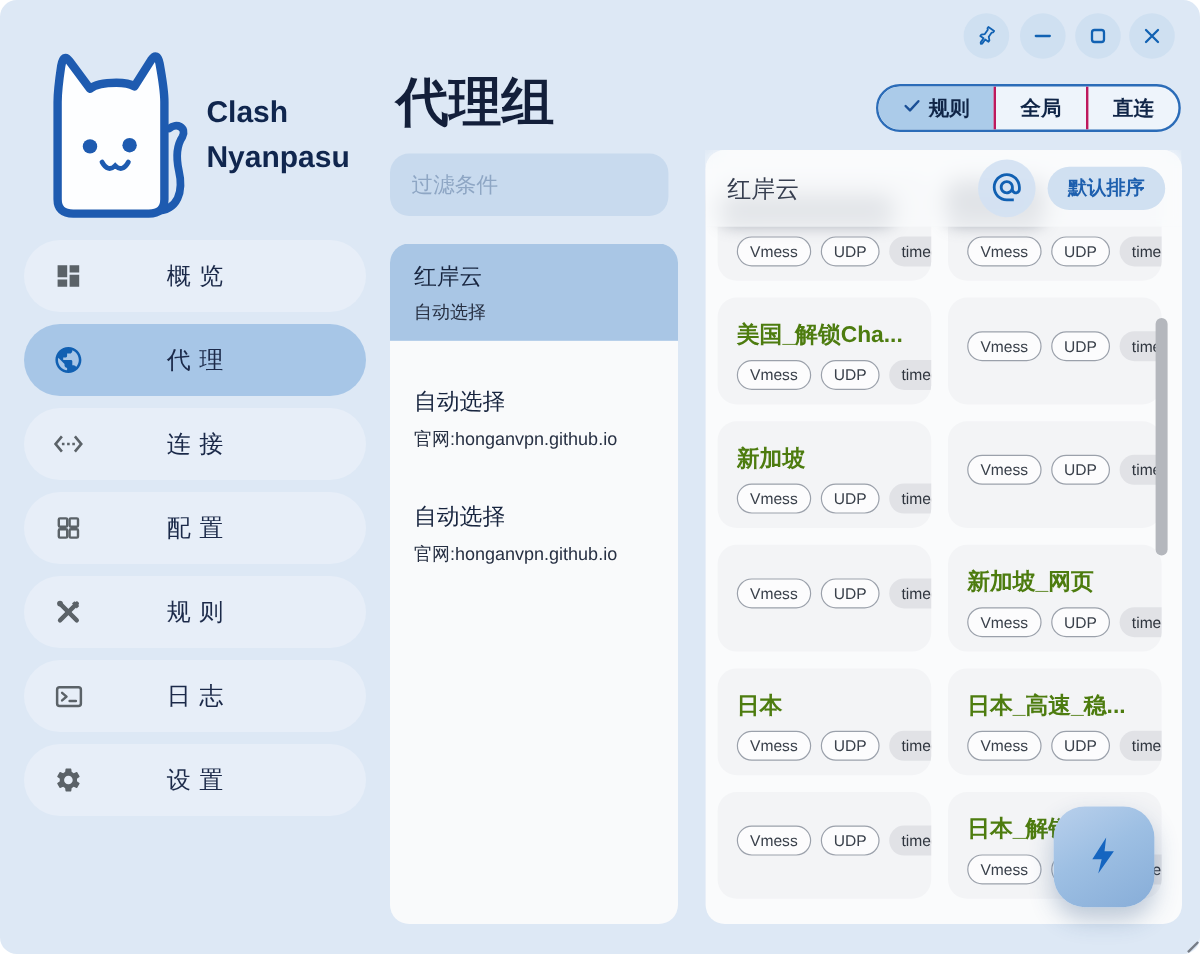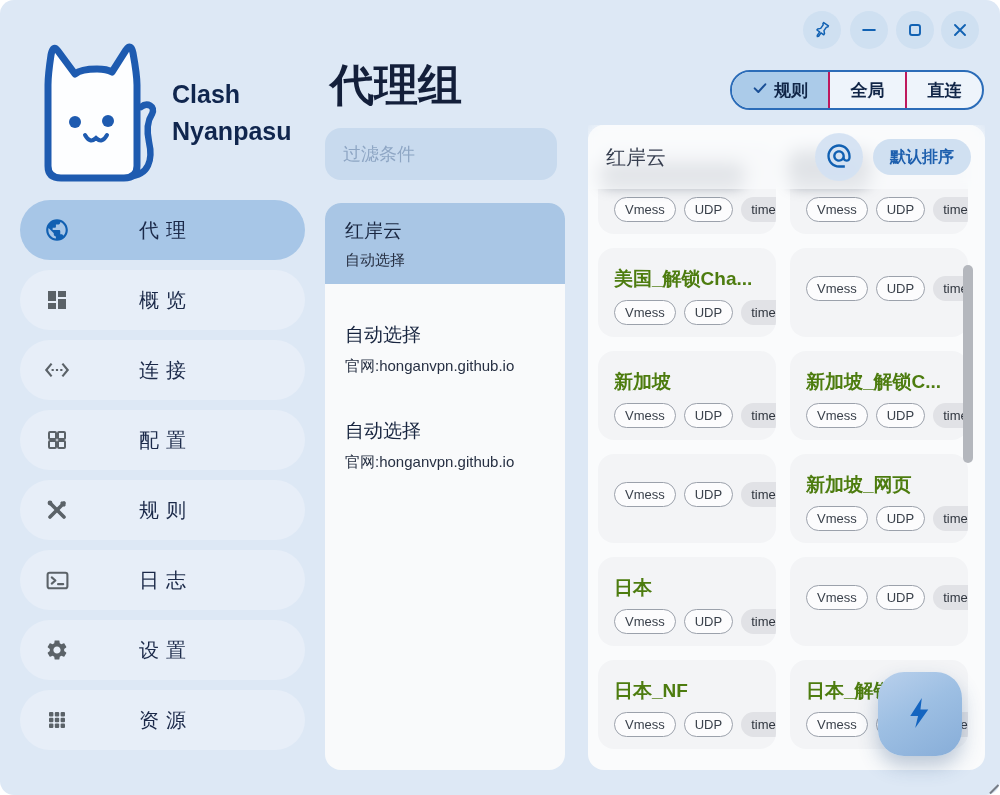--- a/index.html
+++ b/index.html
@@ -104,35 +104,35 @@
       <circle cx="83" cy="96" r="6" fill="#1e5bb0"></circle>
       <path d="M60,110 q5,9 11,3 q6,6 11,-3" fill="none" stroke="#1e5bb0" stroke-width="4" stroke-linecap="round"></path>
     </svg>
   </div>
   <div class="app-title">
     <div>Clash</div>
     <div>Nyanpasu</div>
   </div>
 
   <nav class="nav">
+    <div class="nav-item">
+      <span class="nav-icon">
+        <svg width="24" height="24" viewBox="0 0 24 24">
+            <path d="M3 13h8V3H3v10zm0 8h8v-6H3v6zm10 0h8V11h-8v10zm0-18v6h8V3h-8z" fill="#5b6268"></path>
+          </svg>
+      </span>
+      <span class="nav-label">概览</span>
+    </div>
     <div class="nav-item selected">
       <span class="nav-icon">
         <svg width="26" height="26" viewBox="0 0 24 24">
             <path d="M12 2C6.48 2 2 6.48 2 12s4.48 10 10 10 10-4.48 10-10S17.52 2 12 2zm-1 17.93c-3.95-.49-7-3.85-7-7.93 0-.62.08-1.21.21-1.79L9 15v1c0 1.1.9 2 2 2v1.93zm6.9-2.54c-.26-.81-1-1.39-1.9-1.39h-1v-3c0-.55-.45-1-1-1H8v-2h2c.55 0 1-.45 1-1V7h2c1.1 0 2-.9 2-2v-.41c2.93 1.19 5 4.06 5 7.41 0 2.08-.8 3.97-2.1 5.39z" fill="#1160b2"></path>
           </svg>
       </span>
       <span class="nav-label">代理</span>
-    </div>
-    <div class="nav-item">
-      <span class="nav-icon">
-        <svg width="24" height="24" viewBox="0 0 24 24">
-            <path d="M3 13h8V3H3v10zm0 8h8v-6H3v6zm10 0h8V11h-8v10zm0-18v6h8V3h-8z" fill="#5b6268"></path>
-          </svg>
-      </span>
-      <span class="nav-label">概览</span>
     </div>
     <div class="nav-item">
       <span class="nav-icon">
         <svg width="26" height="26" viewBox="0 0 24 24">
             <path d="M7.77 6.76 6.23 5.48.82 12l5.41 6.52 1.54-1.28L3.42 12l4.35-5.24zM7 13h2v-2H7v2zm10-2h-2v2h2v-2zm-6 2h2v-2h-2v2zm6.77-7.52-1.54 1.28L20.58 12l-4.35 5.24 1.54 1.28L23.18 12l-5.41-6.52z" fill="#5b6268"></path>
           </svg>
       </span>
       <span class="nav-label">连接</span>
     </div>
     <div class="nav-item">
@@ -172,38 +172,20 @@
       <span class="nav-label">日志</span>
     </div>
     <div class="nav-item">
       <span class="nav-icon">
         <svg width="24" height="24" viewBox="0 0 24 24">
             <path d="M19.14 12.94c.04-.3.06-.61.06-.94 0-.32-.02-.64-.07-.94l2.03-1.58c.18-.14.23-.41.12-.61l-1.92-3.32c-.12-.22-.37-.29-.59-.22l-2.39.96c-.5-.38-1.03-.7-1.62-.94l-.36-2.54c-.04-.24-.24-.41-.48-.41h-3.84c-.24 0-.43.17-.47.41l-.36 2.54c-.59.24-1.13.57-1.62.94l-2.39-.96c-.22-.08-.47 0-.59.22L2.74 8.87c-.12.21-.08.47.12.61l2.03 1.58c-.05.3-.09.63-.09.94s.02.64.07.94l-2.03 1.58c-.18.14-.23.41-.12.61l1.92 3.32c.12.22.37.29.59.22l2.39-.96c.5.38 1.03.7 1.62.94l.36 2.54c.05.24.24.41.48.41h3.84c.24 0 .44-.17.47-.41l.36-2.54c.59-.24 1.13-.56 1.62-.94l2.39.96c.22.08.47 0 .59-.22l1.92-3.32c.12-.22.07-.47-.12-.61l-2.01-1.58zM12 15.6c-1.98 0-3.6-1.62-3.6-3.6s1.62-3.6 3.6-3.6 3.6 1.62 3.6 3.6-1.62 3.6-3.6 3.6z" fill="#5b6268"></path>
           </svg>
       </span>
       <span class="nav-label">设置</span>
     </div>
-    <div class="nav-item">
-      <span class="nav-icon">
-        <svg width="24" height="24" viewBox="0 0 24 24">
-            <g fill="#5b6268">
-              <rect x="4" y="4" width="4.4" height="4.4" rx="1"></rect>
-              <rect x="9.8" y="4" width="4.4" height="4.4" rx="1"></rect>
-              <rect x="15.6" y="4" width="4.4" height="4.4" rx="1"></rect>
-              <rect x="4" y="9.8" width="4.4" height="4.4" rx="1"></rect>
-              <rect x="9.8" y="9.8" width="4.4" height="4.4" rx="1"></rect>
-              <rect x="15.6" y="9.8" width="4.4" height="4.4" rx="1"></rect>
-              <rect x="4" y="15.6" width="4.4" height="4.4" rx="1"></rect>
-              <rect x="9.8" y="15.6" width="4.4" height="4.4" rx="1"></rect>
-              <rect x="15.6" y="15.6" width="4.4" height="4.4" rx="1"></rect>
-            </g>
-          </svg>
-      </span>
-      <span class="nav-label">资源</span>
-    </div>
   </nav>
 
   <h1 class="page-title">代理组</h1>
 
   <div class="mode-switch">
     <div class="seg seg-rule selected">
       <span>
         <svg width="16" height="16" viewBox="0 0 24 24">
             <path d="M4 12.5 L9.5 18 L20 6.5" fill="none" stroke="#1a4f96" stroke-width="3" stroke-linecap="round" stroke-linejoin="round"></path>
           </svg>
@@ -270,21 +252,20 @@
       </div>
         <div class="proxy-card">
         <div class="proxy-name">新加坡</div>
         <div class="chip-row">
           <span class="chip outline">Vmess</span>
           <span class="chip outline">UDP</span>
           <span class="chip filled">timeout</span>
         </div>
       </div>
         <div class="proxy-card">
-        <div class="proxy-name">新加坡_解锁C...</div>
         <div class="chip-row">
           <span class="chip outline">Vmess</span>
           <span class="chip outline">UDP</span>
           <span class="chip filled">timeout</span>
         </div>
       </div>
         <div class="proxy-card">
         <div class="chip-row">
           <span class="chip outline">Vmess</span>
           <span class="chip outline">UDP</span>
@@ -301,28 +282,28 @@
       </div>
         <div class="proxy-card">
         <div class="proxy-name">日本</div>
         <div class="chip-row">
           <span class="chip outline">Vmess</span>
           <span class="chip outline">UDP</span>
           <span class="chip filled">timeout</span>
         </div>
       </div>
         <div class="proxy-card">
-        <div class="chip-row">
-          <span class="chip outline">Vmess</span>
-          <span class="chip outline">UDP</span>
-          <span class="chip filled">timeout</span>
-        </div>
-      </div>
-        <div class="proxy-card">
-        <div class="proxy-name">日本_NF</div>
+        <div class="proxy-name">日本_高速_稳...</div>
+        <div class="chip-row">
+          <span class="chip outline">Vmess</span>
+          <span class="chip outline">UDP</span>
+          <span class="chip filled">timeout</span>
+        </div>
+      </div>
+        <div class="proxy-card">
         <div class="chip-row">
           <span class="chip outline">Vmess</span>
           <span class="chip outline">UDP</span>
           <span class="chip filled">timeout</span>
         </div>
       </div>
         <div class="proxy-card">
         <div class="proxy-name">日本_解锁</div>
         <div class="chip-row">
           <span class="chip outline">Vmess</span>

